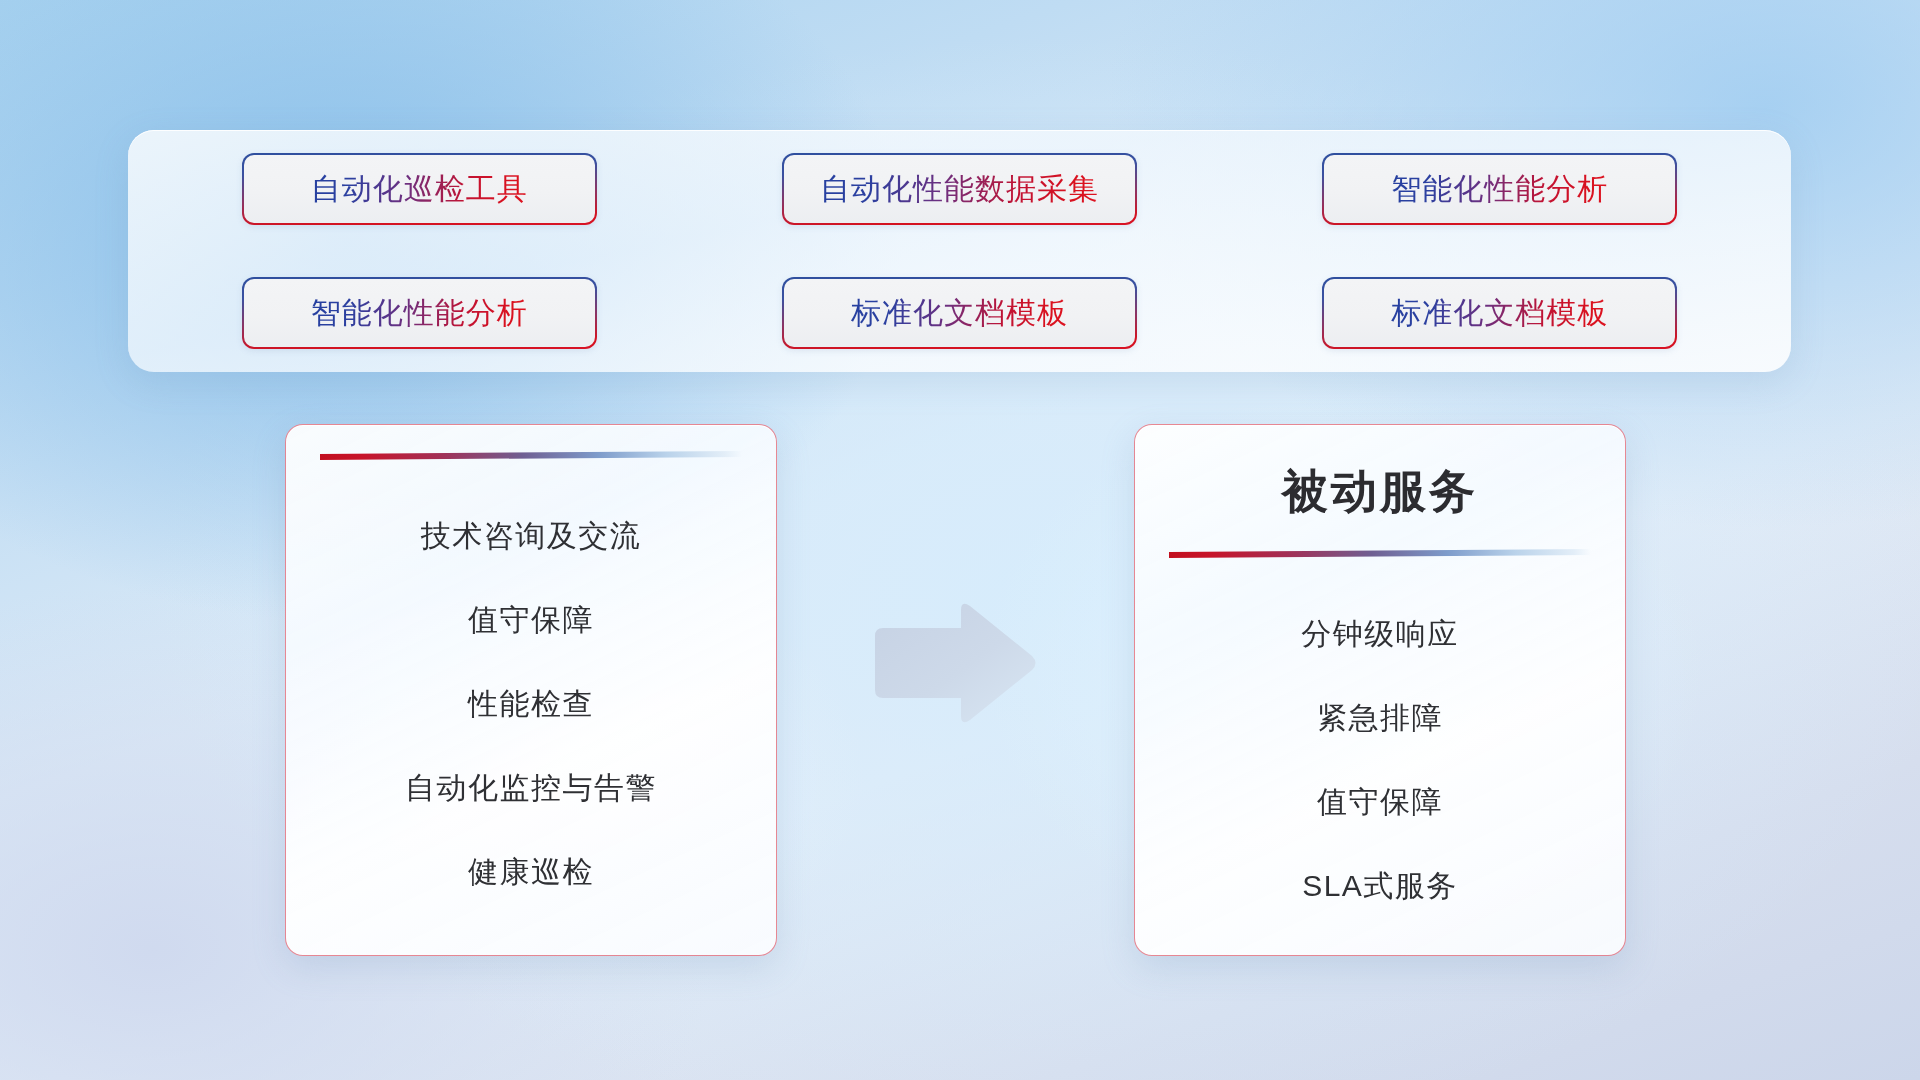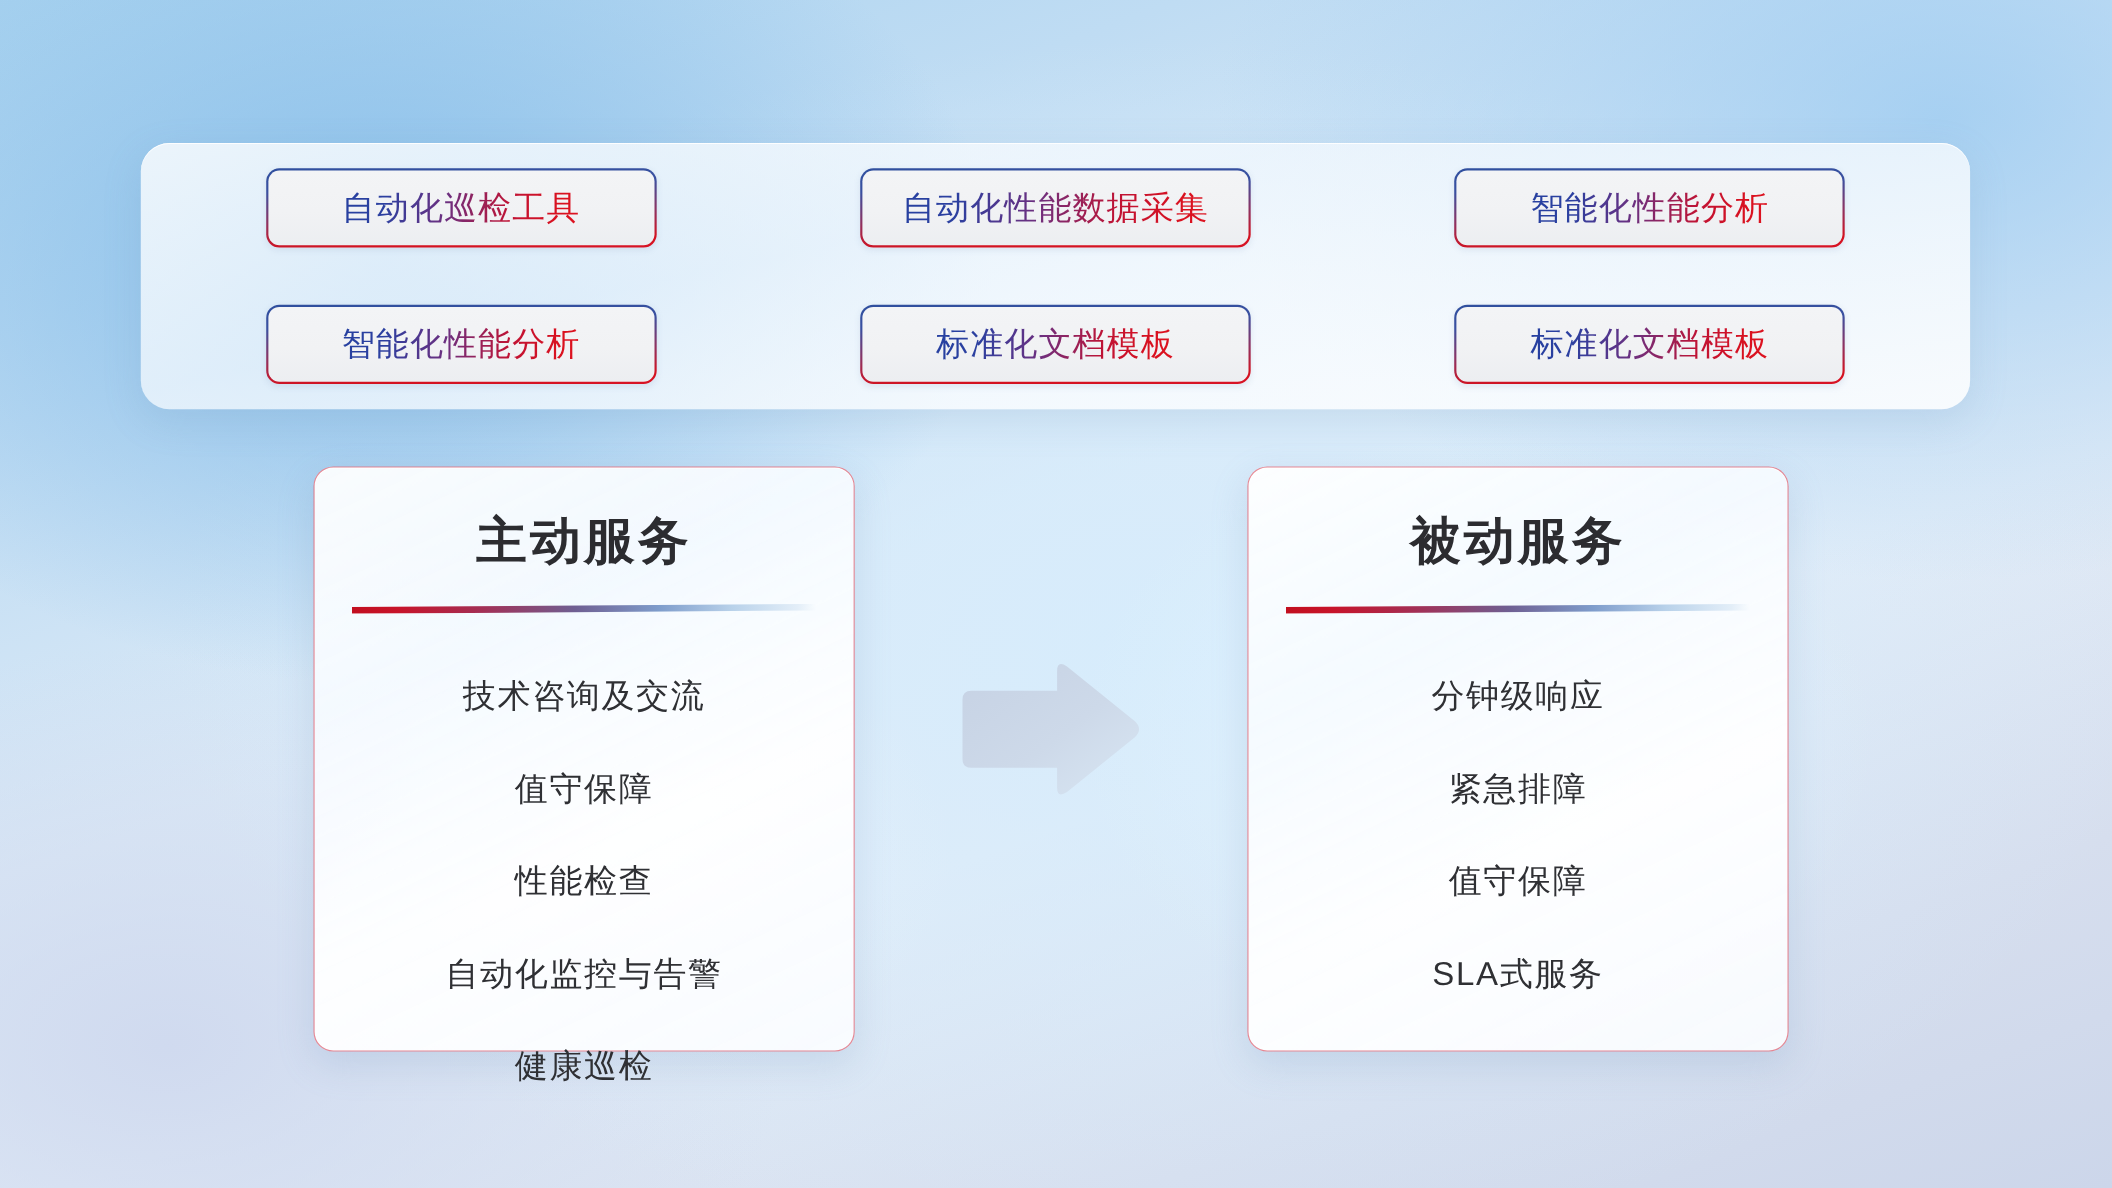--- a/index.html
+++ b/index.html
@@ -197,21 +197,20 @@
       <div class="chip">
         <div class="chip-inner">
           <span class="chip-label">标准化文档模板</span>
         </div>
       </div>
 
     </div>
   </div>
 
   <div class="card left">
-    <div class="card-title">主动服务</div>
     <div class="card-rule"></div>
     <div class="card-list">
       <div class="card-list-item">技术咨询及交流</div>
       <div class="card-list-item">值守保障</div>
       <div class="card-list-item">性能检查</div>
       <div class="card-list-item">自动化监控与告警</div>
       <div class="card-list-item">健康巡检</div>
     </div>
   </div>
 

